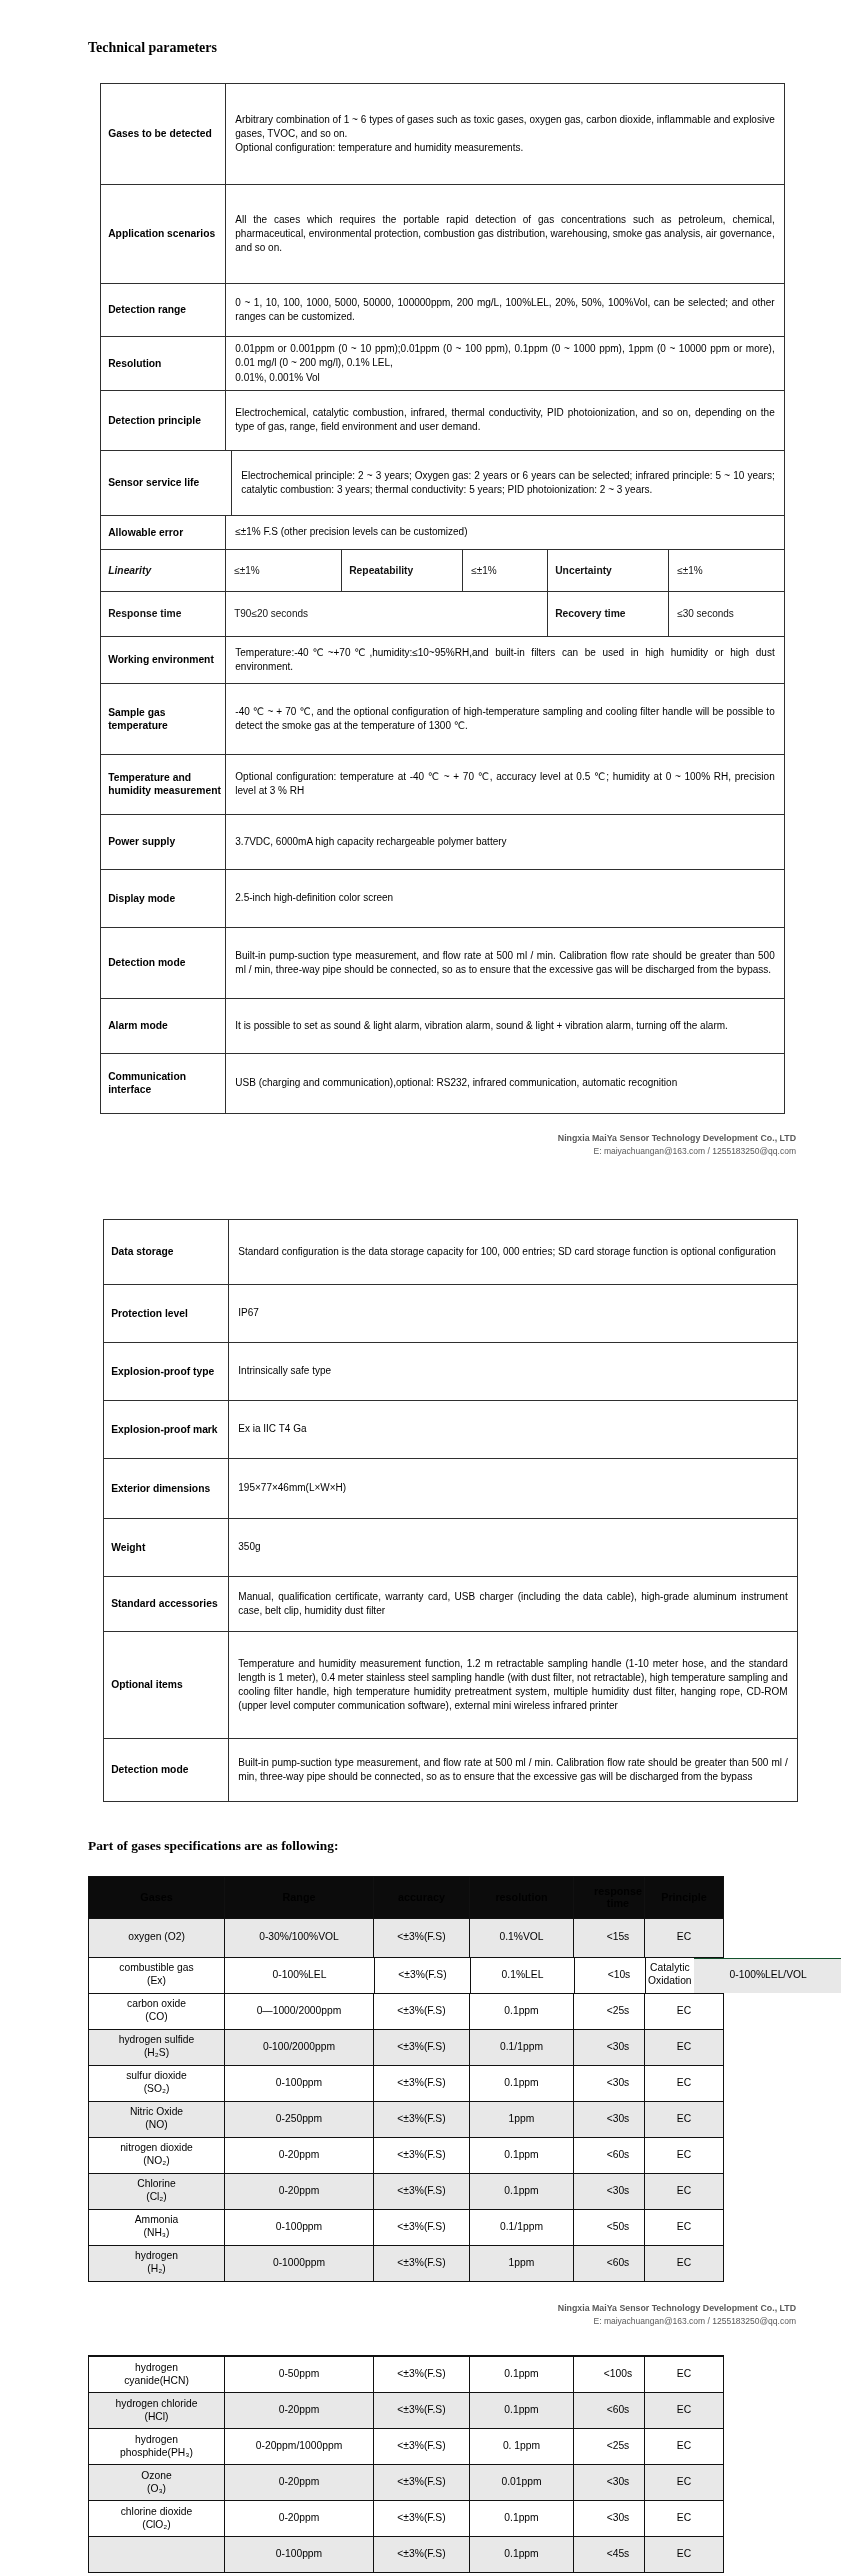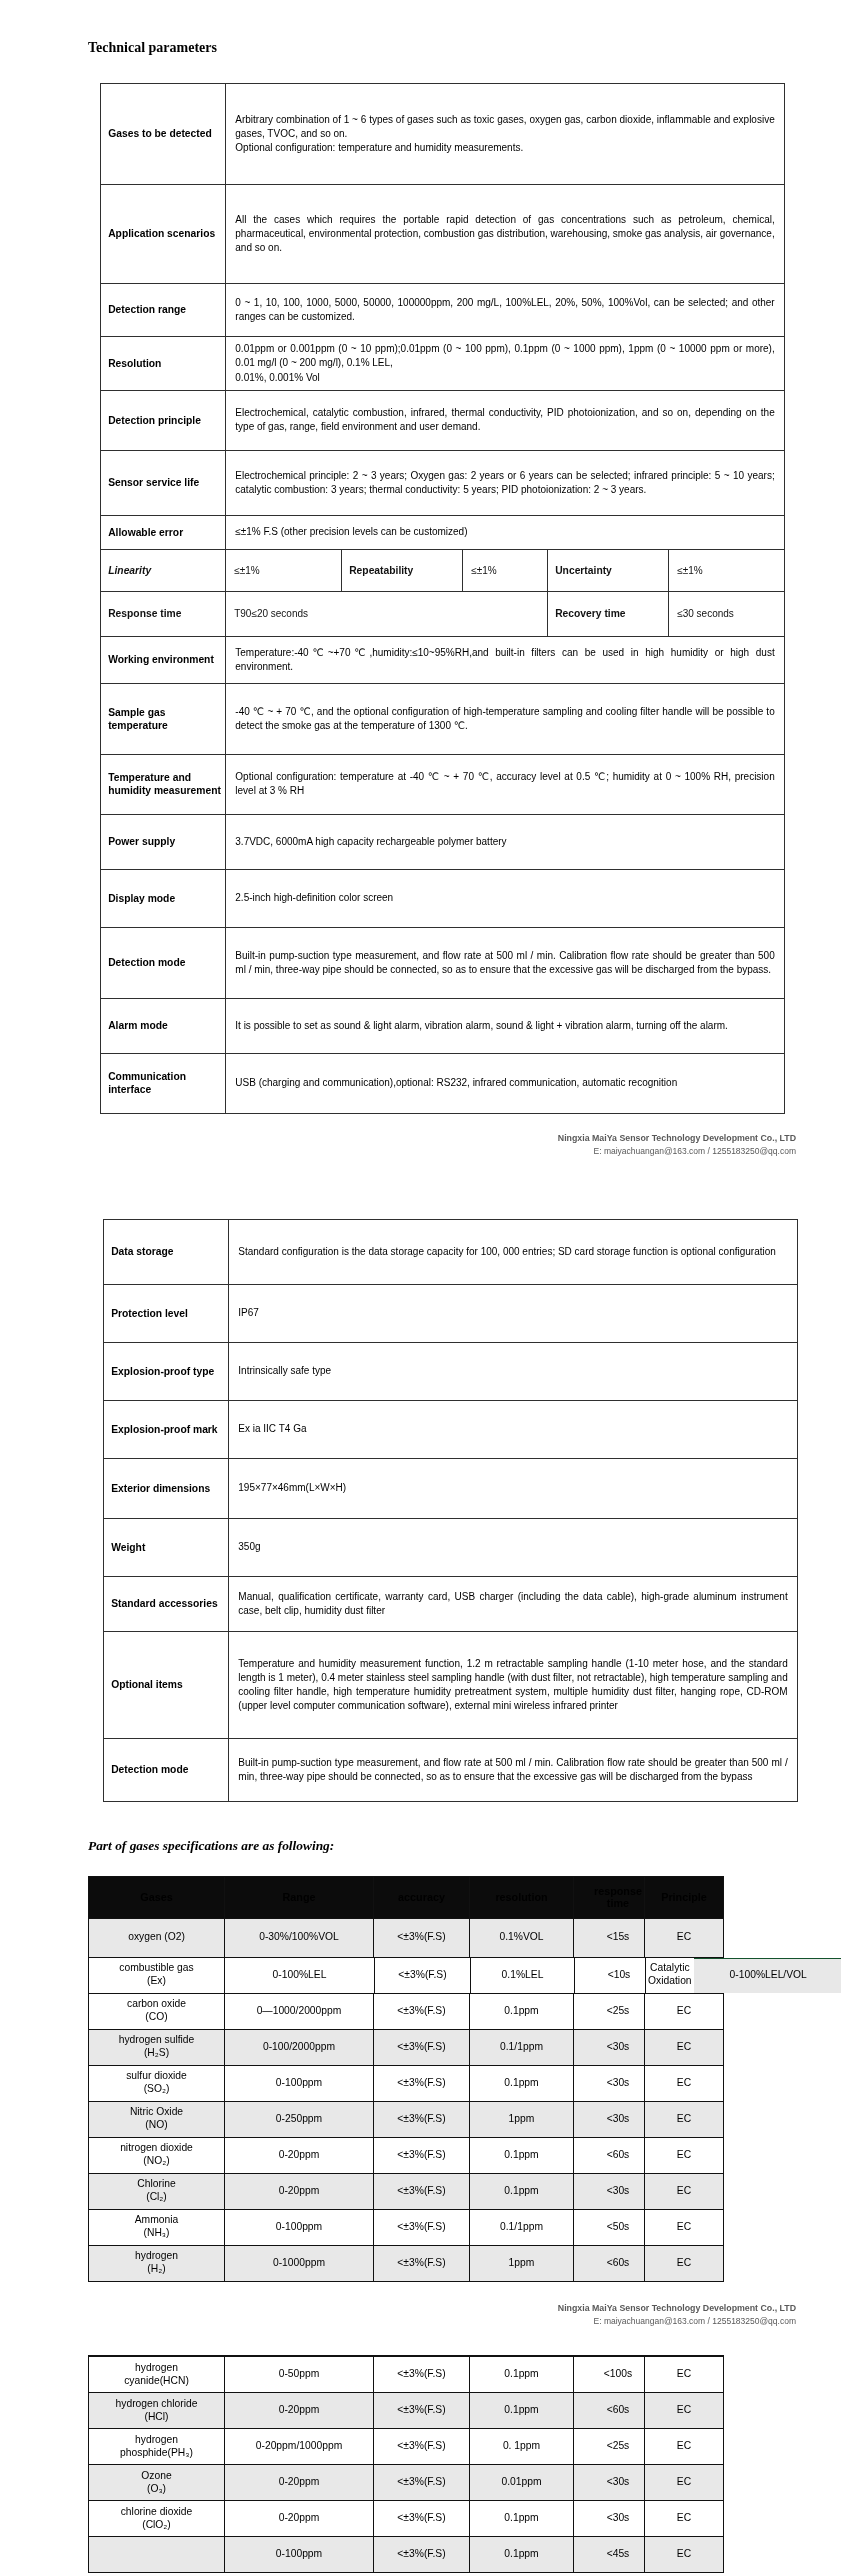--- a/index.html
+++ b/index.html
@@ -9,21 +9,21 @@
     color:#111;
     -webkit-font-smoothing:antialiased;
   }
   .page{width:841px;min-height:2950px;position:relative;padding-top:40px;box-sizing:border-box;}
 
   .doc-title{
     font-family:"Liberation Serif","DejaVu Serif",serif;
     font-weight:700;font-size:14px;color:#000;
     margin:0 0 0 88px;
   }
-  .doc-title.second{font-size:13.4px;margin-top:36px;font-style:italic;}
+  .doc-title.second{font-size:13.4px;margin-top:36px;}
 
   
   .dtable{border:1px solid #2f2f2f;background:#fff;}
   .tgroup{display:contents;}
   .srow{display:flex;border-top:1px solid #2f2f2f;align-items:stretch;}
   .dtable > .tgroup:first-child > .srow:first-child{border-top:none;}
   .scell{border-left:0.5px solid #2f2f2f;box-sizing:border-box;display:flex;align-items:center;}
   .scell:first-child{border-left:none;}
 
   
@@ -42,21 +42,21 @@
   .c-fix{box-sizing:border-box;}
   .cell-lab{font-weight:700;font-size:10.3px;padding-left:7.2px;}
   .cell-val{font-size:10px;padding-left:8.2px;}
 
   
   #spec1 .g1 .srow:nth-child(1){min-height:100px;}
   #spec1 .g1 .srow:nth-child(2){min-height:98px;}
   #spec1 .g1 .srow:nth-child(3){min-height:52px;}
   #spec1 .g1 .srow:nth-child(4){min-height:52px;}
   #spec1 .g1 .srow:nth-child(5){min-height:59px;}
-  #spec1 .g1 .srow:nth-child(6){min-height:64px;}
+  #spec1 .g1 .srow:nth-child(6){min-height:64px;gap:6px;}
   #spec1 .g1 .srow:nth-child(7){min-height:33px;}
   #spec1 .row-linearity{min-height:41px;}
   #spec1 .row-response{min-height:44px;}
   #spec1 .g2 .srow:nth-child(1){min-height:46px;}
   #spec1 .g2 .srow:nth-child(2){min-height:70px;}
   #spec1 .g2 .srow:nth-child(3){min-height:59px;}
   #spec1 .g2 .srow:nth-child(4){min-height:54px;}
   #spec1 .g2 .srow:nth-child(5){min-height:57px;}
   #spec1 .g2 .srow:nth-child(6){min-height:70px;}
   #spec1 .g2 .srow:nth-child(7){min-height:54px;}

